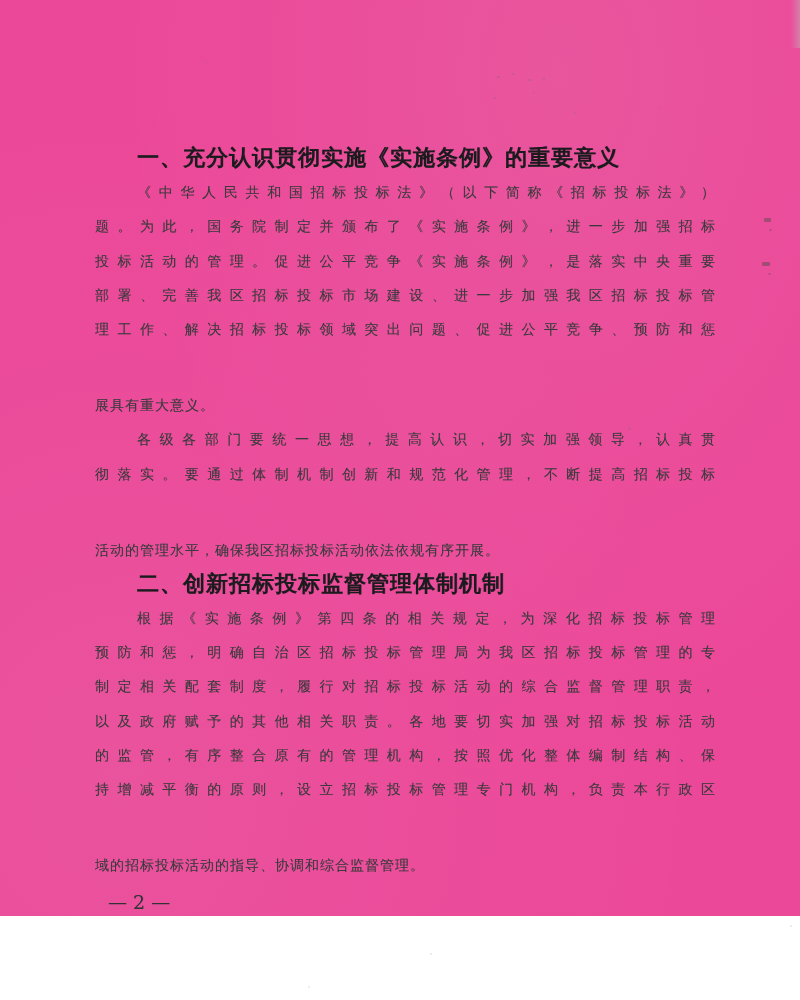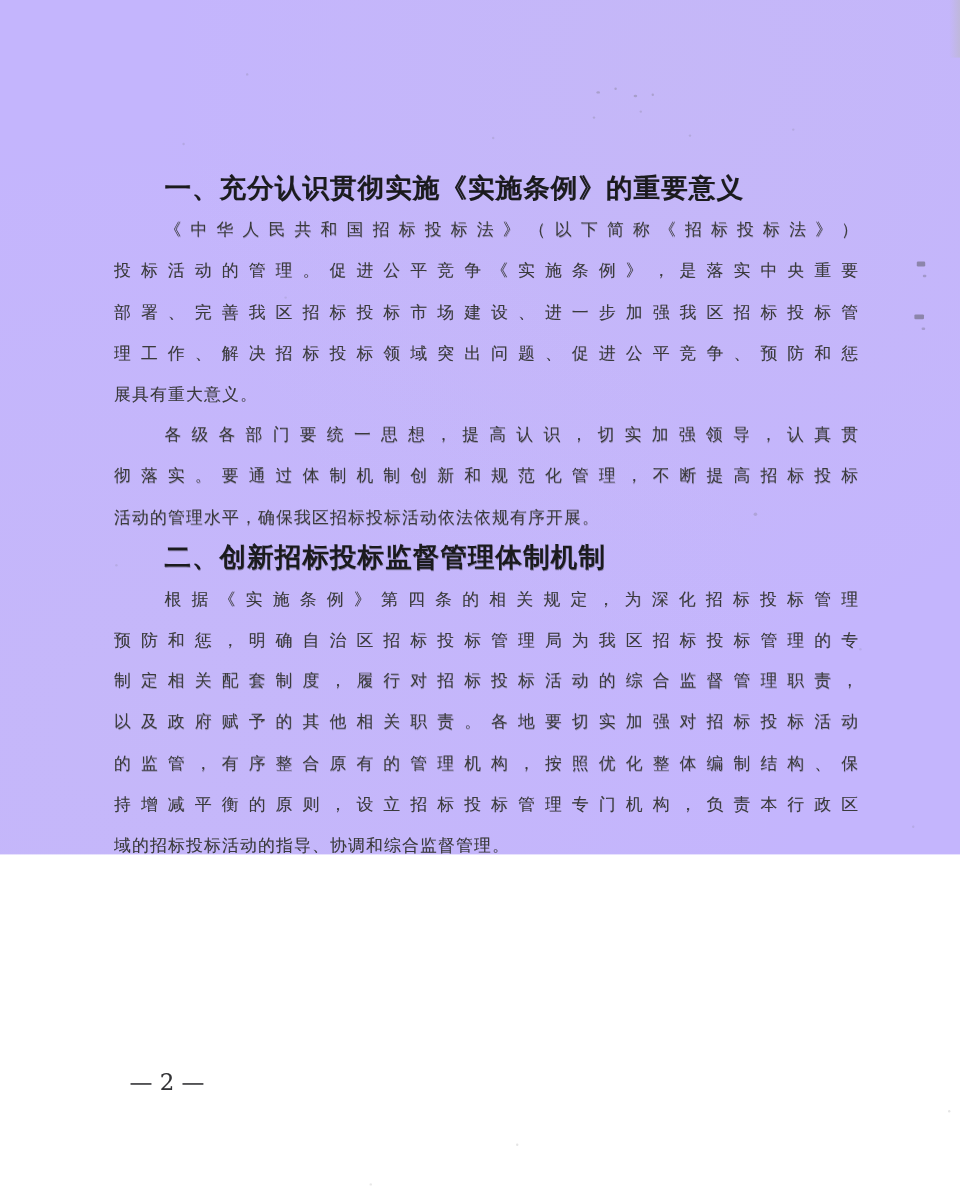--- a/index.html
+++ b/index.html
@@ -6,22 +6,22 @@
     margin: 0;
     padding: 0;
     width: 800px;
     height: 1000px;
     background: #ffffff;
     overflow: hidden;
   }
   .paper {
     position: relative;
     width: 800px;
-    height: 712px;
-    background: #c4b5fd;
+    height: 916px;
+    background: #ec4899;
     font-family: "DejaVu Serif", serif;
   }
   
   .paper::before {
     content: "";
     position: absolute;
     inset: 0;
     background:
       radial-gradient(ellipse at 70% 8%, rgba(205,205,200,0.10), transparent 55%),
       radial-gradient(ellipse at 15% 85%, rgba(210,210,205,0.08), transparent 60%);
@@ -51,20 +51,21 @@
     font-size: 22px;
     letter-spacing: 1px;
     text-indent: 42px;
     text-align-last: left;
     text-shadow: 0.4px 0.4px 0.4px rgba(30,30,30,0.4);
   }
   .line.para-start { text-indent: 42px; }
   .line.para-end {
     text-align-last: left;
     letter-spacing: 1px;
+    margin-top: 42px;
   }
   .page-number {
     position: absolute;
     left: 108px;
     top: 890px;
     font-size: 19px;
     line-height: 24px;
     color: #333336;
     font-family: "DejaVu Serif", serif;
     text-shadow: 0.3px 0.3px 0.3px rgba(70,70,70,0.35);
@@ -92,20 +93,21 @@
   }
 </style>
 </head>
 <body>
 
 <div class="paper">
 
   <div class="doc-body">
       <div class="line heading">一、充分认识贯彻实施《实施条例》的重要意义</div>
       <div class="line para-start">《中华人民共和国招标投标法》（以下简称《招标投标法》）</div>
+      <div class="line body">题。为此，国务院制定并颁布了《实施条例》，进一步加强招标</div>
       <div class="line body">投标活动的管理。促进公平竞争《实施条例》，是落实中央重要</div>
       <div class="line body">部署、完善我区招标投标市场建设、进一步加强我区招标投标管</div>
       <div class="line body">理工作、解决招标投标领域突出问题、促进公平竞争、预防和惩</div>
       <div class="line para-end">展具有重大意义。</div>
       <div class="line para-start">各级各部门要统一思想，提高认识，切实加强领导，认真贯</div>
       <div class="line body">彻落实。要通过体制机制创新和规范化管理，不断提高招标投标</div>
       <div class="line para-end">活动的管理水平，确保我区招标投标活动依法依规有序开展。</div>
       <div class="line heading">二、创新招标投标监督管理体制机制</div>
       <div class="line para-start">根据《实施条例》第四条的相关规定，为深化招标投标管理</div>
       <div class="line body">预防和惩，明确自治区招标投标管理局为我区招标投标管理的专</div>

